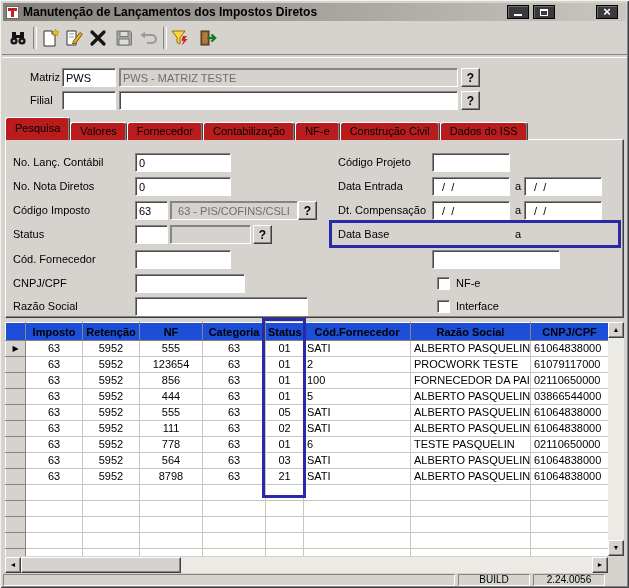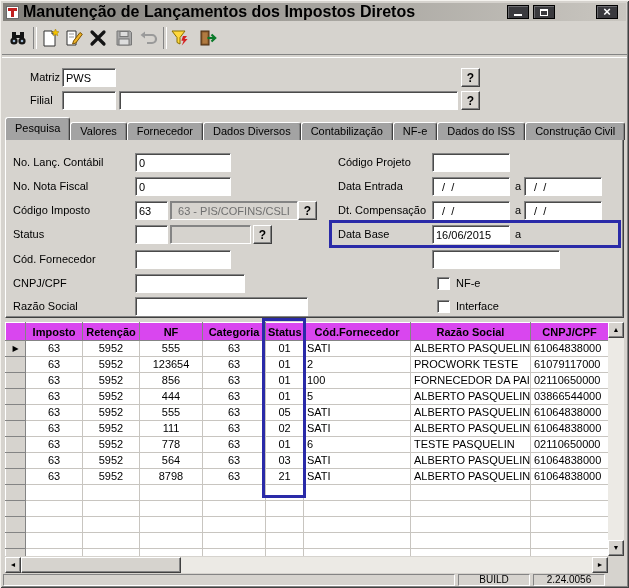--- a/index.html
+++ b/index.html
@@ -8,21 +8,21 @@
     font-family:"Liberation Sans",sans-serif;font-size:11px;color:#000;
     overflow:hidden;box-sizing:border-box;
     box-shadow:inset 1px 1px 0 #f4f2ee, inset -1px -1px 0 #404040,
                inset 2px 2px 0 #d6d3ce, inset -2px -2px 0 #848484;
   }
   .abs{position:absolute;}
   
   .titlebar{left:3px;top:3px;width:623px;height:18px;
     background:linear-gradient(90deg,#82807b,#c9c6c0);
     display:flex;align-items:center;padding:0 3px;box-sizing:border-box;}
-  .title{font-size:16px;font-weight:bold;margin-left:4px;white-space:nowrap;}
+  .title{font-size:12px;font-weight:bold;margin-left:4px;white-space:nowrap;}
   .wbtn{position:absolute;top:5px;width:22px;height:14px;background:#3a3a3e;
     border:1px solid #000;box-shadow:inset 1px 1px 0 #6c6c70;
     display:flex;align-items:center;justify-content:center;cursor:pointer;box-sizing:border-box;}
   .glyph-min{width:8px;height:2px;background:#fff;margin-top:6px;}
   .glyph-max{width:8px;height:7px;border:1px solid #fff;border-top-width:2px;box-sizing:border-box;}
   .glyph-close{color:#fff;font-size:13px;font-weight:bold;line-height:10px;}
   
   .tool{position:absolute;top:26px;width:24px;height:24px;display:flex;align-items:center;justify-content:center;cursor:pointer;}
   .tsep{position:absolute;top:27px;width:2px;height:22px;border-left:1px solid #848484;border-right:1px solid #fff;}
   .hline{position:absolute;left:2px;width:625px;height:2px;border-top:1px solid #848484;border-bottom:1px solid #fff;}
@@ -34,31 +34,31 @@
     font:11px "Liberation Sans",sans-serif;padding:0 3px;color:#000;outline:none;}
   .field.dis{background:#d6d3ce;color:#6f6f6f;box-shadow:inset 1px 1px 0 #848484;}
   .qbtn{position:absolute;box-sizing:border-box;width:19px;height:19px;background:#d6d3ce;
     border:1px solid;border-color:#fff #404040 #404040 #fff;box-shadow:inset -1px -1px 0 #848484;
     font-weight:bold;font-size:12px;text-align:center;line-height:16px;cursor:pointer;padding:0;
     font-family:"Liberation Sans",sans-serif;}
   .cb{position:absolute;width:13px;height:13px;background:#fff;box-sizing:border-box;
     border:1px solid;border-color:#848484 #fff #fff #848484;box-shadow:inset 1px 1px 0 #4a4a4a;cursor:pointer;}
   
   .tabstrip{position:absolute;left:5px;top:117px;height:23px;display:flex;align-items:flex-end;z-index:4;}
-  .tab{height:18px;line-height:17px;padding:0 9px;background:#a3a3a3;box-sizing:border-box;
+  .tab{height:18px;line-height:17px;padding:0 9px;background:#b91c1c;box-sizing:border-box;
     border:1px solid;border-color:#fff #404040 #d6d3ce #fff;border-bottom:none;
     border-top-left-radius:3px;border-top-right-radius:3px;
     box-shadow:inset -1px 0 0 #848484;cursor:pointer;white-space:nowrap;}
   .tab.active{height:23px;line-height:21px;position:relative;z-index:5;}
   .panel{position:absolute;left:5px;top:139px;width:619px;height:179px;box-sizing:border-box;
     border:1px solid;border-color:#fff #404040 #404040 #fff;box-shadow:inset -1px -1px 0 #848484;}
   
   #grid{position:absolute;left:5px;top:322px;width:603px;height:234px;overflow:hidden;background:#fff;}
   #grid table{border-collapse:collapse;table-layout:fixed;width:603px;background:#fff;}
-  #grid th.gh{background:#d946ef;border:1px solid;border-color:#fff #848484 #848484 #fff;
+  #grid th.gh{background:#1d4ed8;border:1px solid;border-color:#fff #848484 #848484 #fff;
     height:17px;font-weight:bold;font-size:11px;padding:0 2px;overflow:hidden;white-space:nowrap;}
   #grid td{border-right:1px solid #c8c5c0;border-bottom:1px solid #c8c5c0;height:15px;line-height:15px;
     font-size:11px;padding:0 3px;overflow:hidden;white-space:nowrap;background:#fff;}
   #grid td.gsel{background:#d6d3ce;border:1px solid;border-color:#fff #848484 #848484 #fff;
     text-align:center;font-size:8px;padding:0;}
   #grid td.ctr{text-align:center;}
   
   .sbtn,.thumb{position:absolute;box-sizing:border-box;background:#d6d3ce;border:1px solid;
     border-color:#fff #404040 #404040 #fff;box-shadow:inset -1px -1px 0 #848484;
     font-size:7px;text-align:center;line-height:13px;cursor:pointer;}
@@ -150,42 +150,42 @@
         <rect x="3" y="3" width="8" height="14" fill="#8a5a2a" stroke="#4a2f12"></rect>
         <rect x="4.5" y="4.5" width="5" height="11" fill="#b07a40"></rect>
         <path d="M9.5 10 h6.5" stroke="#0a7a2a" stroke-width="2.2" fill="none"></path>
         <path d="M13.5 6.5 L17.2 10 l-3.7 3.5" stroke="#0a7a2a" stroke-width="2.2" fill="none"></path>
       </svg>
   </div>
   <div class="hline" style="top:54px;"></div>
 
   <span class="lbl" style="left:30px;top:68px;">Matriz</span>
   <input class="field" style="left: 62px; top: 68px; width: 54px;" value="PWS">
+  <input class="field dis" style="left: 119px; top: 68px; width: 339px;" readonly="" value="PWS - MATRIZ TESTE">
   <button class="qbtn" style="left:461px;top:68px;">?</button>
 
   <span class="lbl" style="left:30px;top:91px;">Filial</span>
   <input class="field" style="left: 62px; top: 91px; width: 54px;" value="">
   <input class="field" style="left: 119px; top: 91px; width: 339px;" value="">
   <button class="qbtn" style="left:461px;top:91px;">?</button>
 
   <div class="tabstrip">
       <div class="tab active">Pesquisa</div>
       <div class="tab">Valores</div>
       <div class="tab">Fornecedor</div>
-      <div class="tab">Dados Diversos</div>
       <div class="tab">Contabilização</div>
       <div class="tab">NF-e</div>
+      <div class="tab">Construção Civil</div>
       <div class="tab">Dados do ISS</div>
-      <div class="tab">Construção Civil</div>
     </div>
   <div class="panel"></div>
 
   <span class="lbl" style="left:13px;top:153px;">No. Lanç. Contábil</span>
   <input class="field" style="left: 135px; top: 153px; width: 96px;" value="0">
-  <span class="lbl" style="left:13px;top:177px;">No. Nota Fiscal</span>
+  <span class="lbl" style="left:13px;top:177px;">No. Nota Diretos</span>
   <input class="field" style="left: 135px; top: 177px; width: 96px;" value="0">
   <span class="lbl" style="left:13px;top:201px;">Código Imposto</span>
   <input class="field" style="left: 135px; top: 201px; width: 33px;" value="63">
   <input class="field dis" style="left: 170px; top: 201px; width: 128px; text-align: center;" readonly="" value="63 - PIS/COFINS/CSLI">
   <button class="qbtn" style="left:298px;top:201px;">?</button>
   <span class="lbl" style="left:13px;top:225px;">Status</span>
   <input class="field" style="left: 135px; top: 225px; width: 33px;" value="">
   <input class="field dis" style="left: 170px; top: 225px; width: 81px;" readonly="" value="">
   <button class="qbtn" style="left:253px;top:225px;">?</button>
   <span class="lbl" style="left:13px;top:250px;">Cód. Fornecedor</span>
@@ -202,21 +202,20 @@
   <input class="field" style="left: 432px; top: 177px; width: 78px;" value="  /  /">
   <span class="lbl" style="left:515px;top:177px;">a</span>
   <input class="field" style="left: 524px; top: 177px; width: 78px;" value="  /  /">
 
   <span class="lbl" style="left:338px;top:201px;">Dt. Compensação</span>
   <input class="field" style="left: 432px; top: 201px; width: 78px;" value="  /  /">
   <span class="lbl" style="left:515px;top:201px;">a</span>
   <input class="field" style="left: 524px; top: 201px; width: 78px;" value="  /  /">
 
   <span class="lbl" style="left:338px;top:225px;">Data Base</span>
-  <input class="field" style="left: 432px; top: 225px; width: 78px;" value="16/06/2015">
   <span class="lbl" style="left:515px;top:225px;">a</span>
 
   <input class="field" style="left: 432px; top: 250px; width: 128px;" value="">
 
   <span class="cb" style="left:437px;top:277px;"></span>
   <span class="lbl" style="left:456px;top:274px;">NF-e</span>
   <span class="cb" style="left:437px;top:300px;"></span>
   <span class="lbl" style="left:456px;top:297px;">Interface</span>
 
   <div class="annotation" style="left:329px;top:220px;width:292px;height:28px;"></div>

